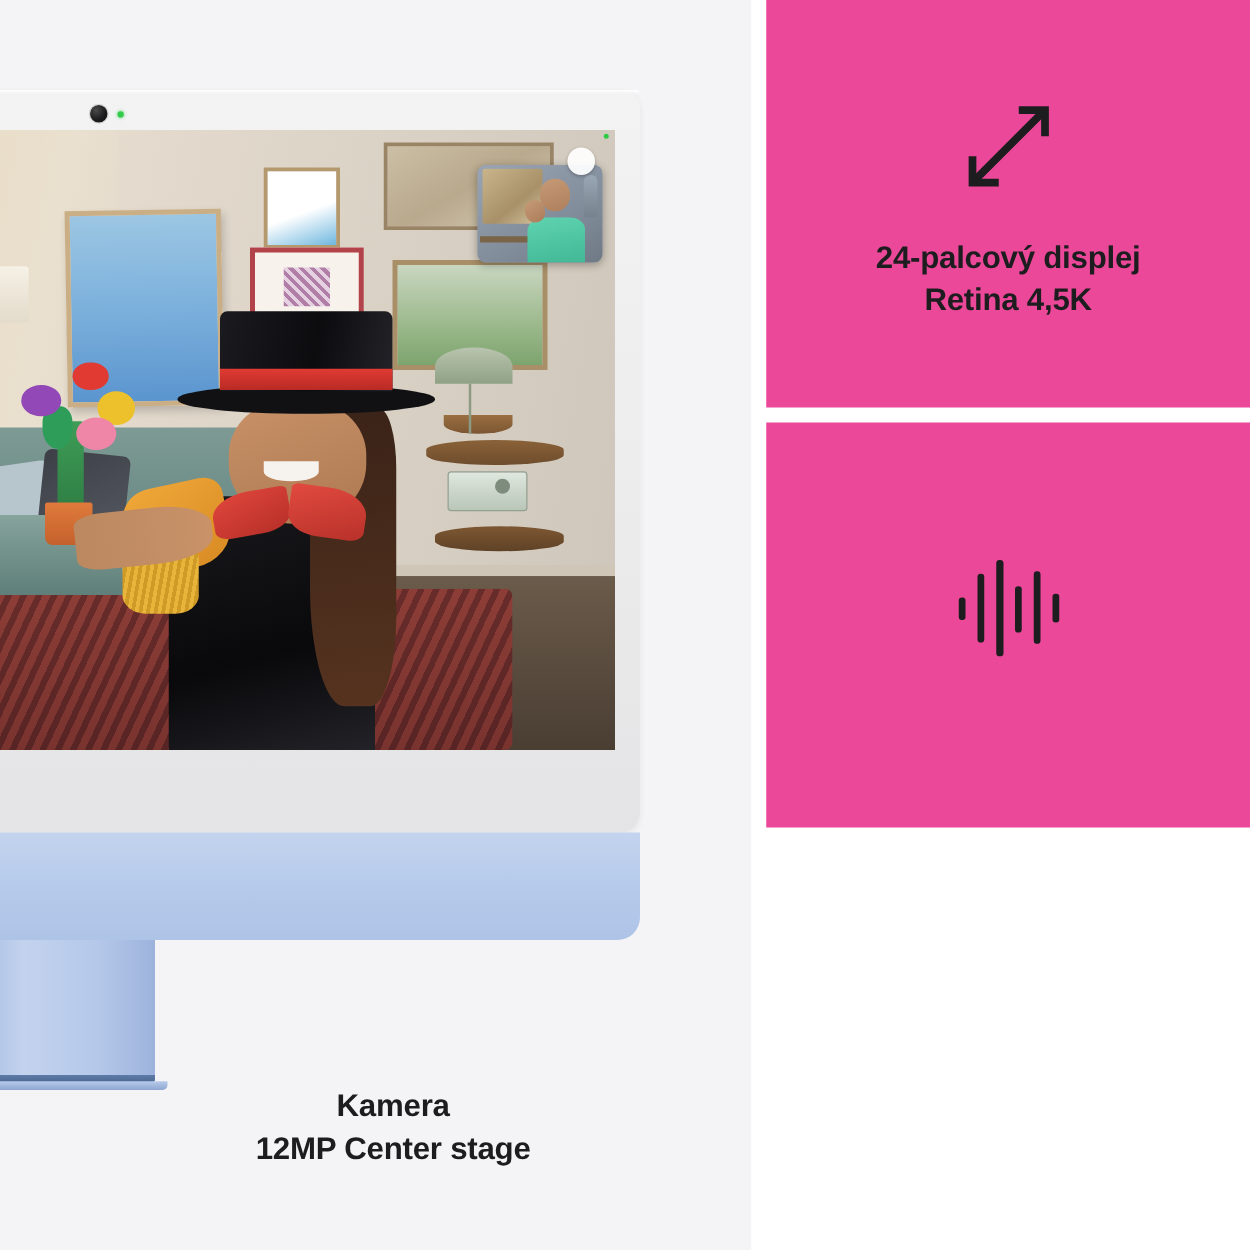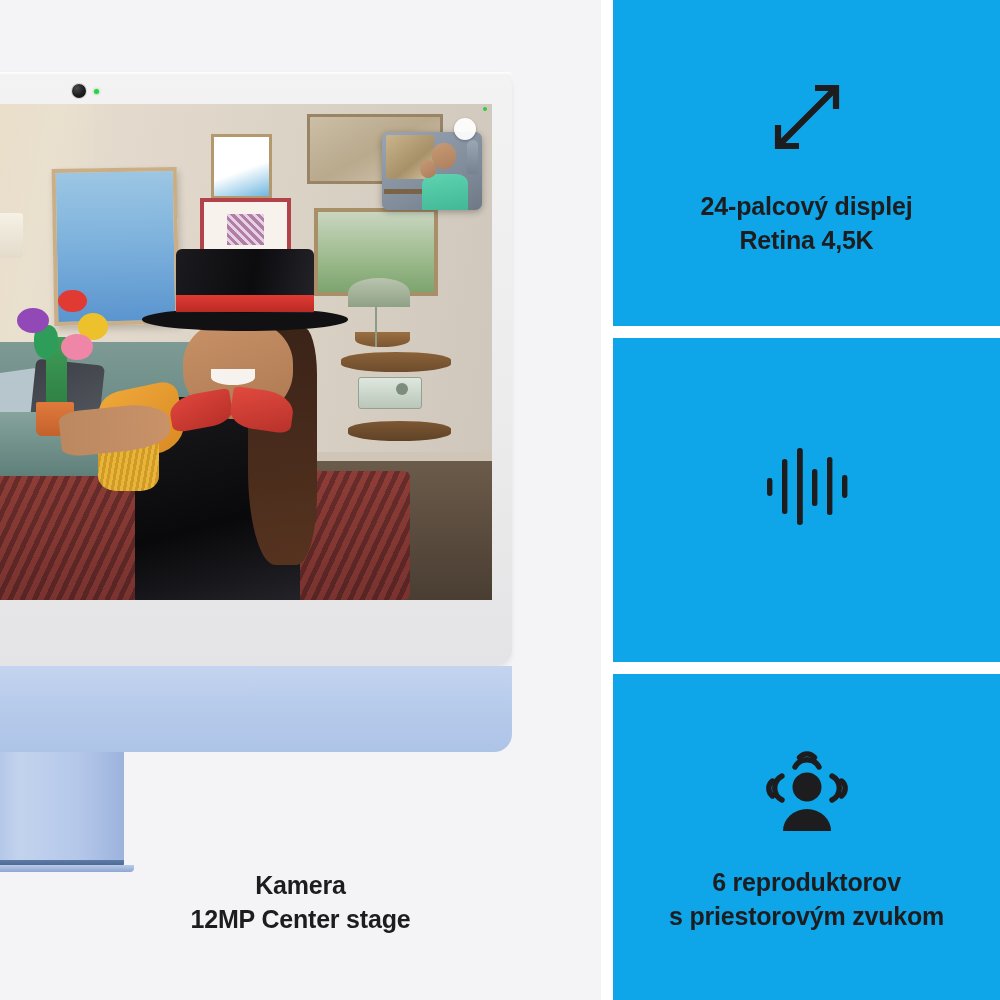--- a/index.html
+++ b/index.html
@@ -523,21 +523,21 @@
     position: absolute;
     left: 613px;
     top: 0;
     width: 387px;
     height: 1000px;
   }
   .feature-card {
     position: absolute;
     left: 0;
     width: 387px;
-    background: #0ea5e9;
+    background: #ec4899;
     display: flex;
     flex-direction: column;
     align-items: center;
     justify-content: center;
   }
   .card-1 { top: 0;   height: 326px; }
   .card-2 { top: 338px; height: 324px; }
   .card-3 { top: 674px; height: 326px; }
 
   .card-icon {
@@ -644,21 +644,21 @@
           </div>
         </div>
       </div>
 
       <div class="imac-chin"></div>
       <div class="imac-neck"></div>
       <div class="imac-neck-shadow"></div>
       <div class="imac-foot"></div>
     </div>
 
-    <div class="hero-caption" style="white-space: pre-line;">Kamera
+    <div class="hero-caption" style="white-space: pre-line; margin-left: 14px;">Kamera
 12MP Center stage</div>
   </div>
 
   <div class="feature-col">
 
     <div class="feature-card card-1">
       <div class="card-icon">
         <svg width="86" height="86" viewBox="0 0 86 86" fill="none" stroke="#1d1d1f" stroke-width="6.2" stroke-linecap="butt" stroke-linejoin="miter">
           <line x1="14" y1="72" x2="72" y2="14"></line>
           <polyline points="51,14 72,14 72,35"></polyline>
@@ -675,36 +675,15 @@
           <rect x="6" y="33" width="5.4" height="18" rx="2.4"></rect>
           <rect x="21" y="14" width="5.4" height="55" rx="2.5"></rect>
           <rect x="36" y="3" width="5.8" height="77" rx="2.7"></rect>
           <rect x="51" y="24" width="5.4" height="37" rx="2.5"></rect>
           <rect x="66" y="12" width="5.4" height="58" rx="2.5"></rect>
           <rect x="81" y="30" width="5.4" height="23" rx="2.4"></rect>
         </svg>
       </div>
     </div>
 
-    <div class="feature-card card-3">
-      <div class="card-icon">
-        <svg width="92" height="92" viewBox="0 0 92 92" fill="none">
-
-          <circle cx="46" cy="44" r="14.5" fill="#1d1d1f"></circle>
-
-          <path d="M22 88 a24 22 0 0 1 48 0 z" fill="#1d1d1f"></path>
-
-          <path d="M34 24 a13.5 13.5 0 0 1 24 0" stroke="#1d1d1f" stroke-width="5.4" stroke-linecap="round"></path>
-          <path d="M38.5 14.5 a9.5 9.5 0 0 1 15 0" stroke="#1d1d1f" stroke-width="5.4" stroke-linecap="round"></path>
-
-          <path d="M21 33 a13.5 13.5 0 0 0 0 24" stroke="#1d1d1f" stroke-width="5.4" stroke-linecap="round"></path>
-          <path d="M11.5 38 a9.5 9.5 0 0 0 0 15" stroke="#1d1d1f" stroke-width="5.4" stroke-linecap="round"></path>
-
-          <path d="M71 33 a13.5 13.5 0 0 1 0 24" stroke="#1d1d1f" stroke-width="5.4" stroke-linecap="round"></path>
-          <path d="M80.5 38 a9.5 9.5 0 0 1 0 15" stroke="#1d1d1f" stroke-width="5.4" stroke-linecap="round"></path>
-        </svg>
-      </div>
-      <div class="card-label">6 reproduktorov
-s priestorovým zvukom</div>
-    </div>
 
   </div>
 </div>
 
 </body></html>

